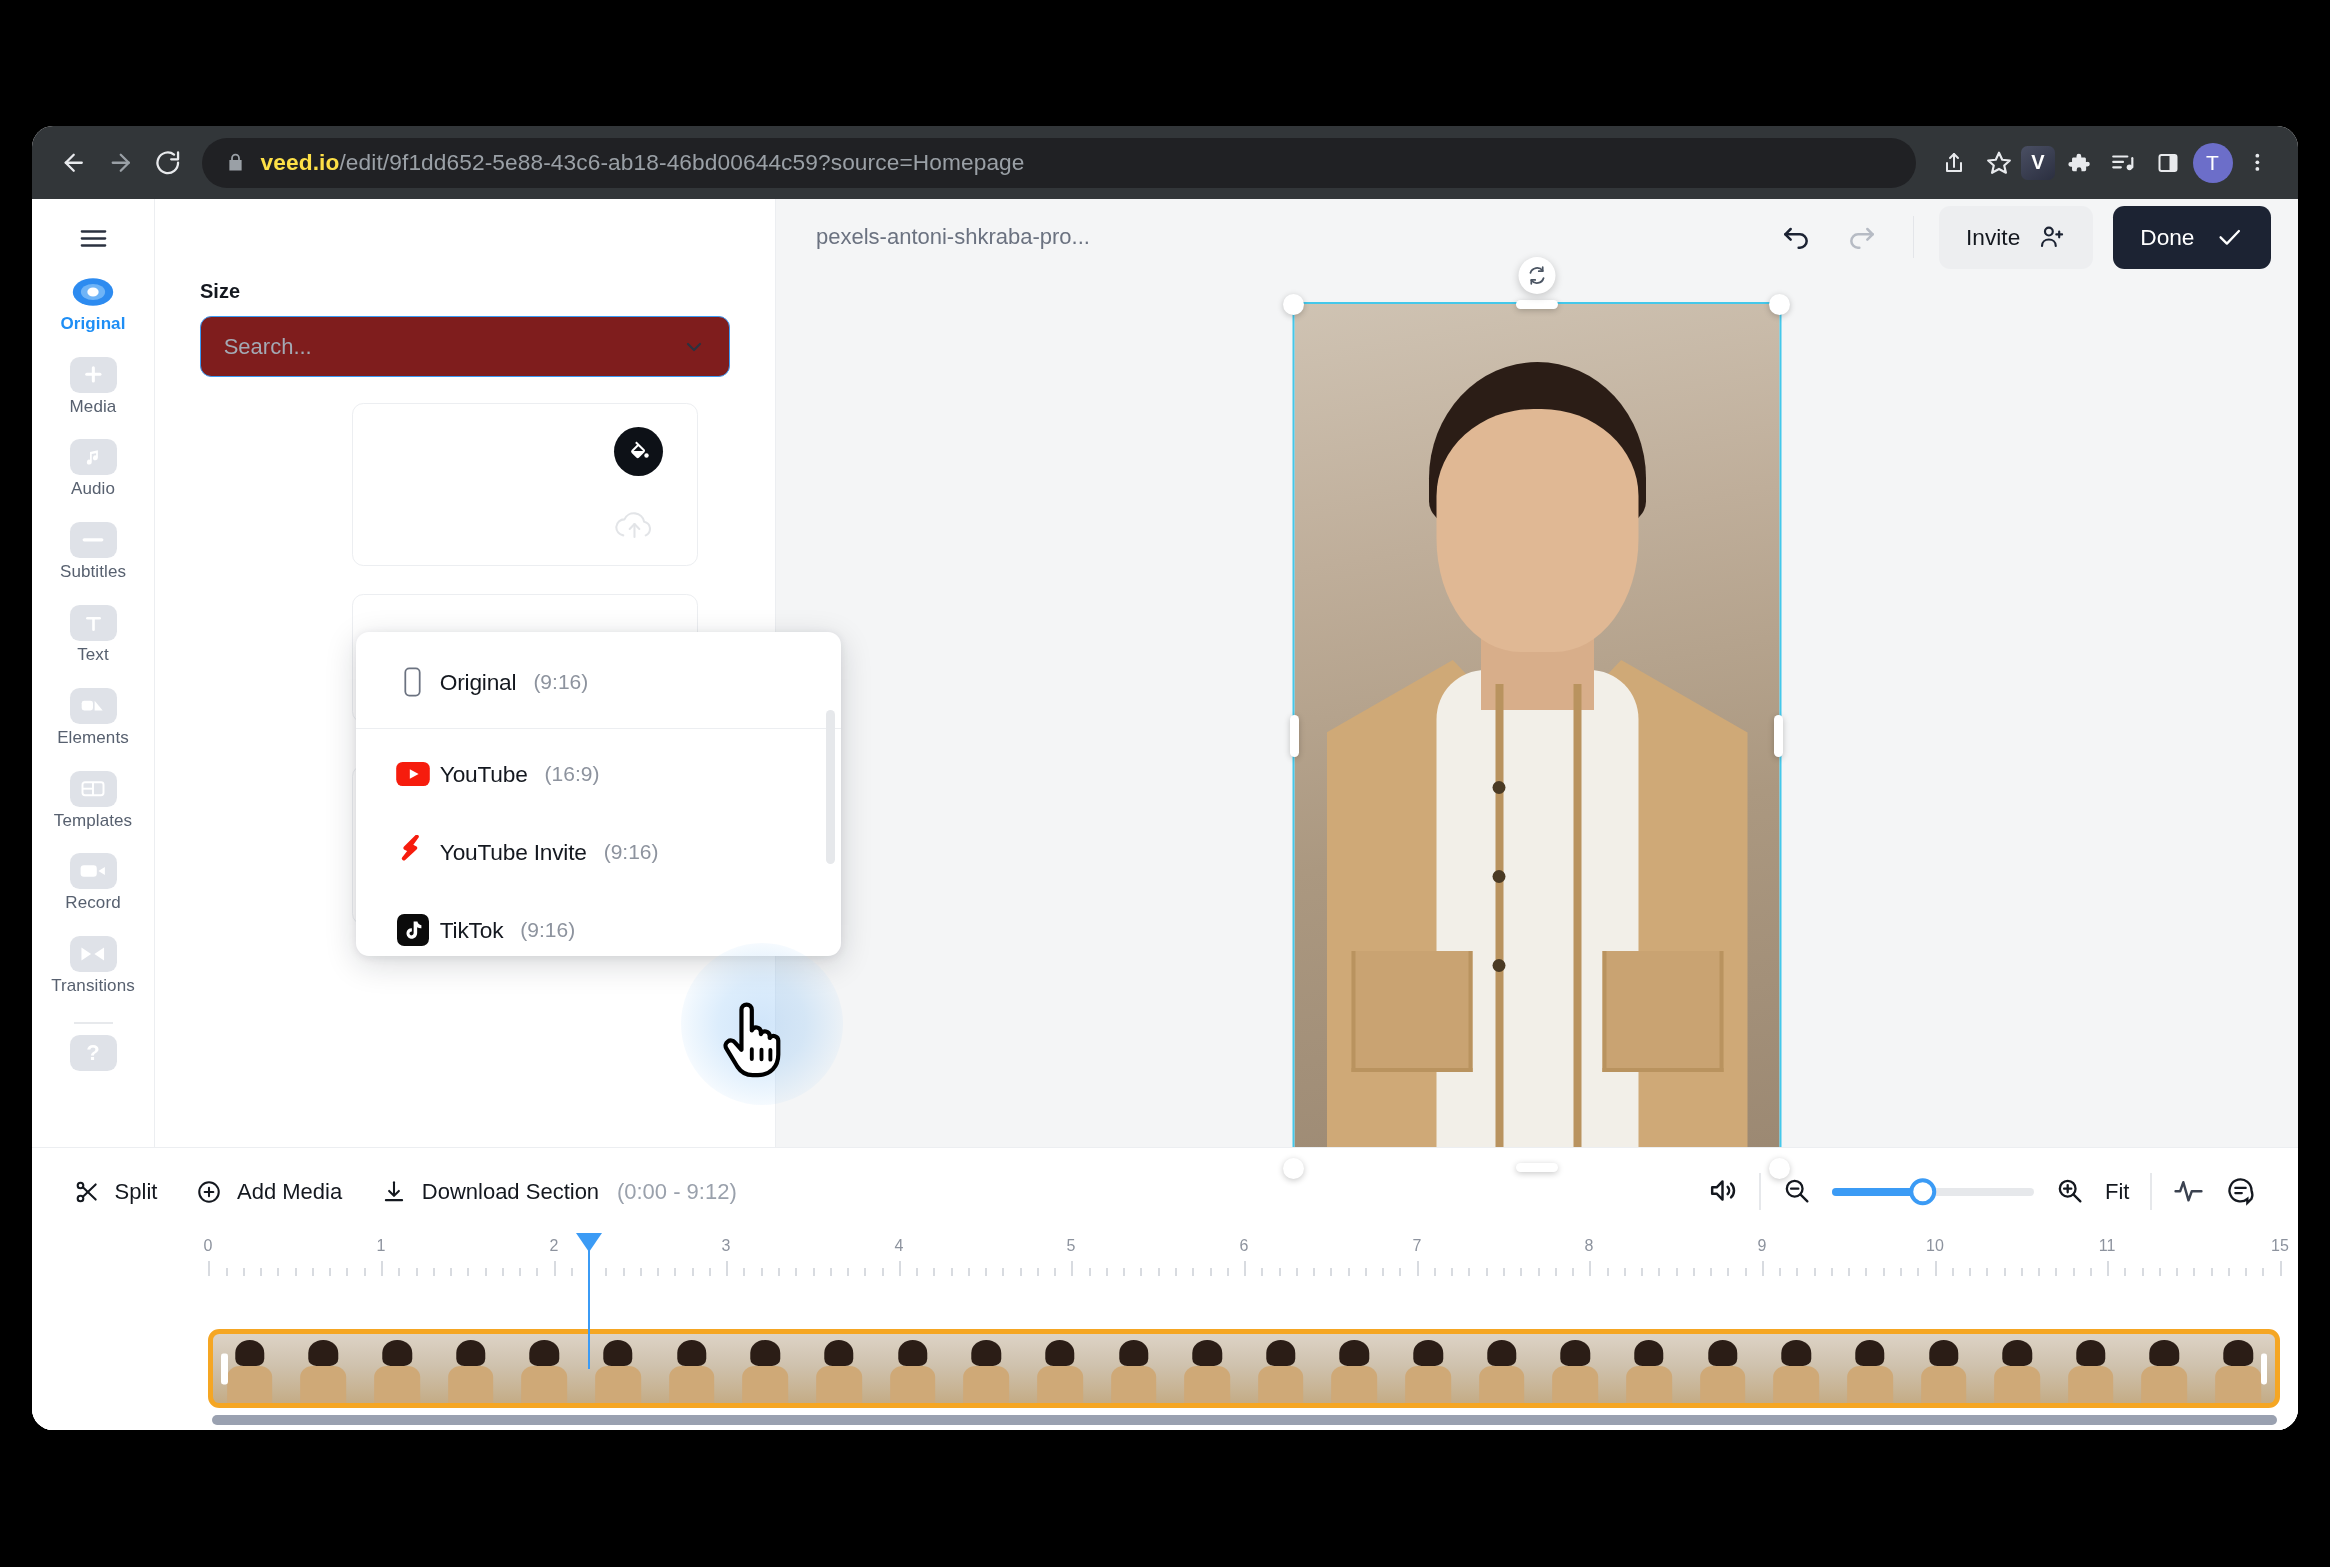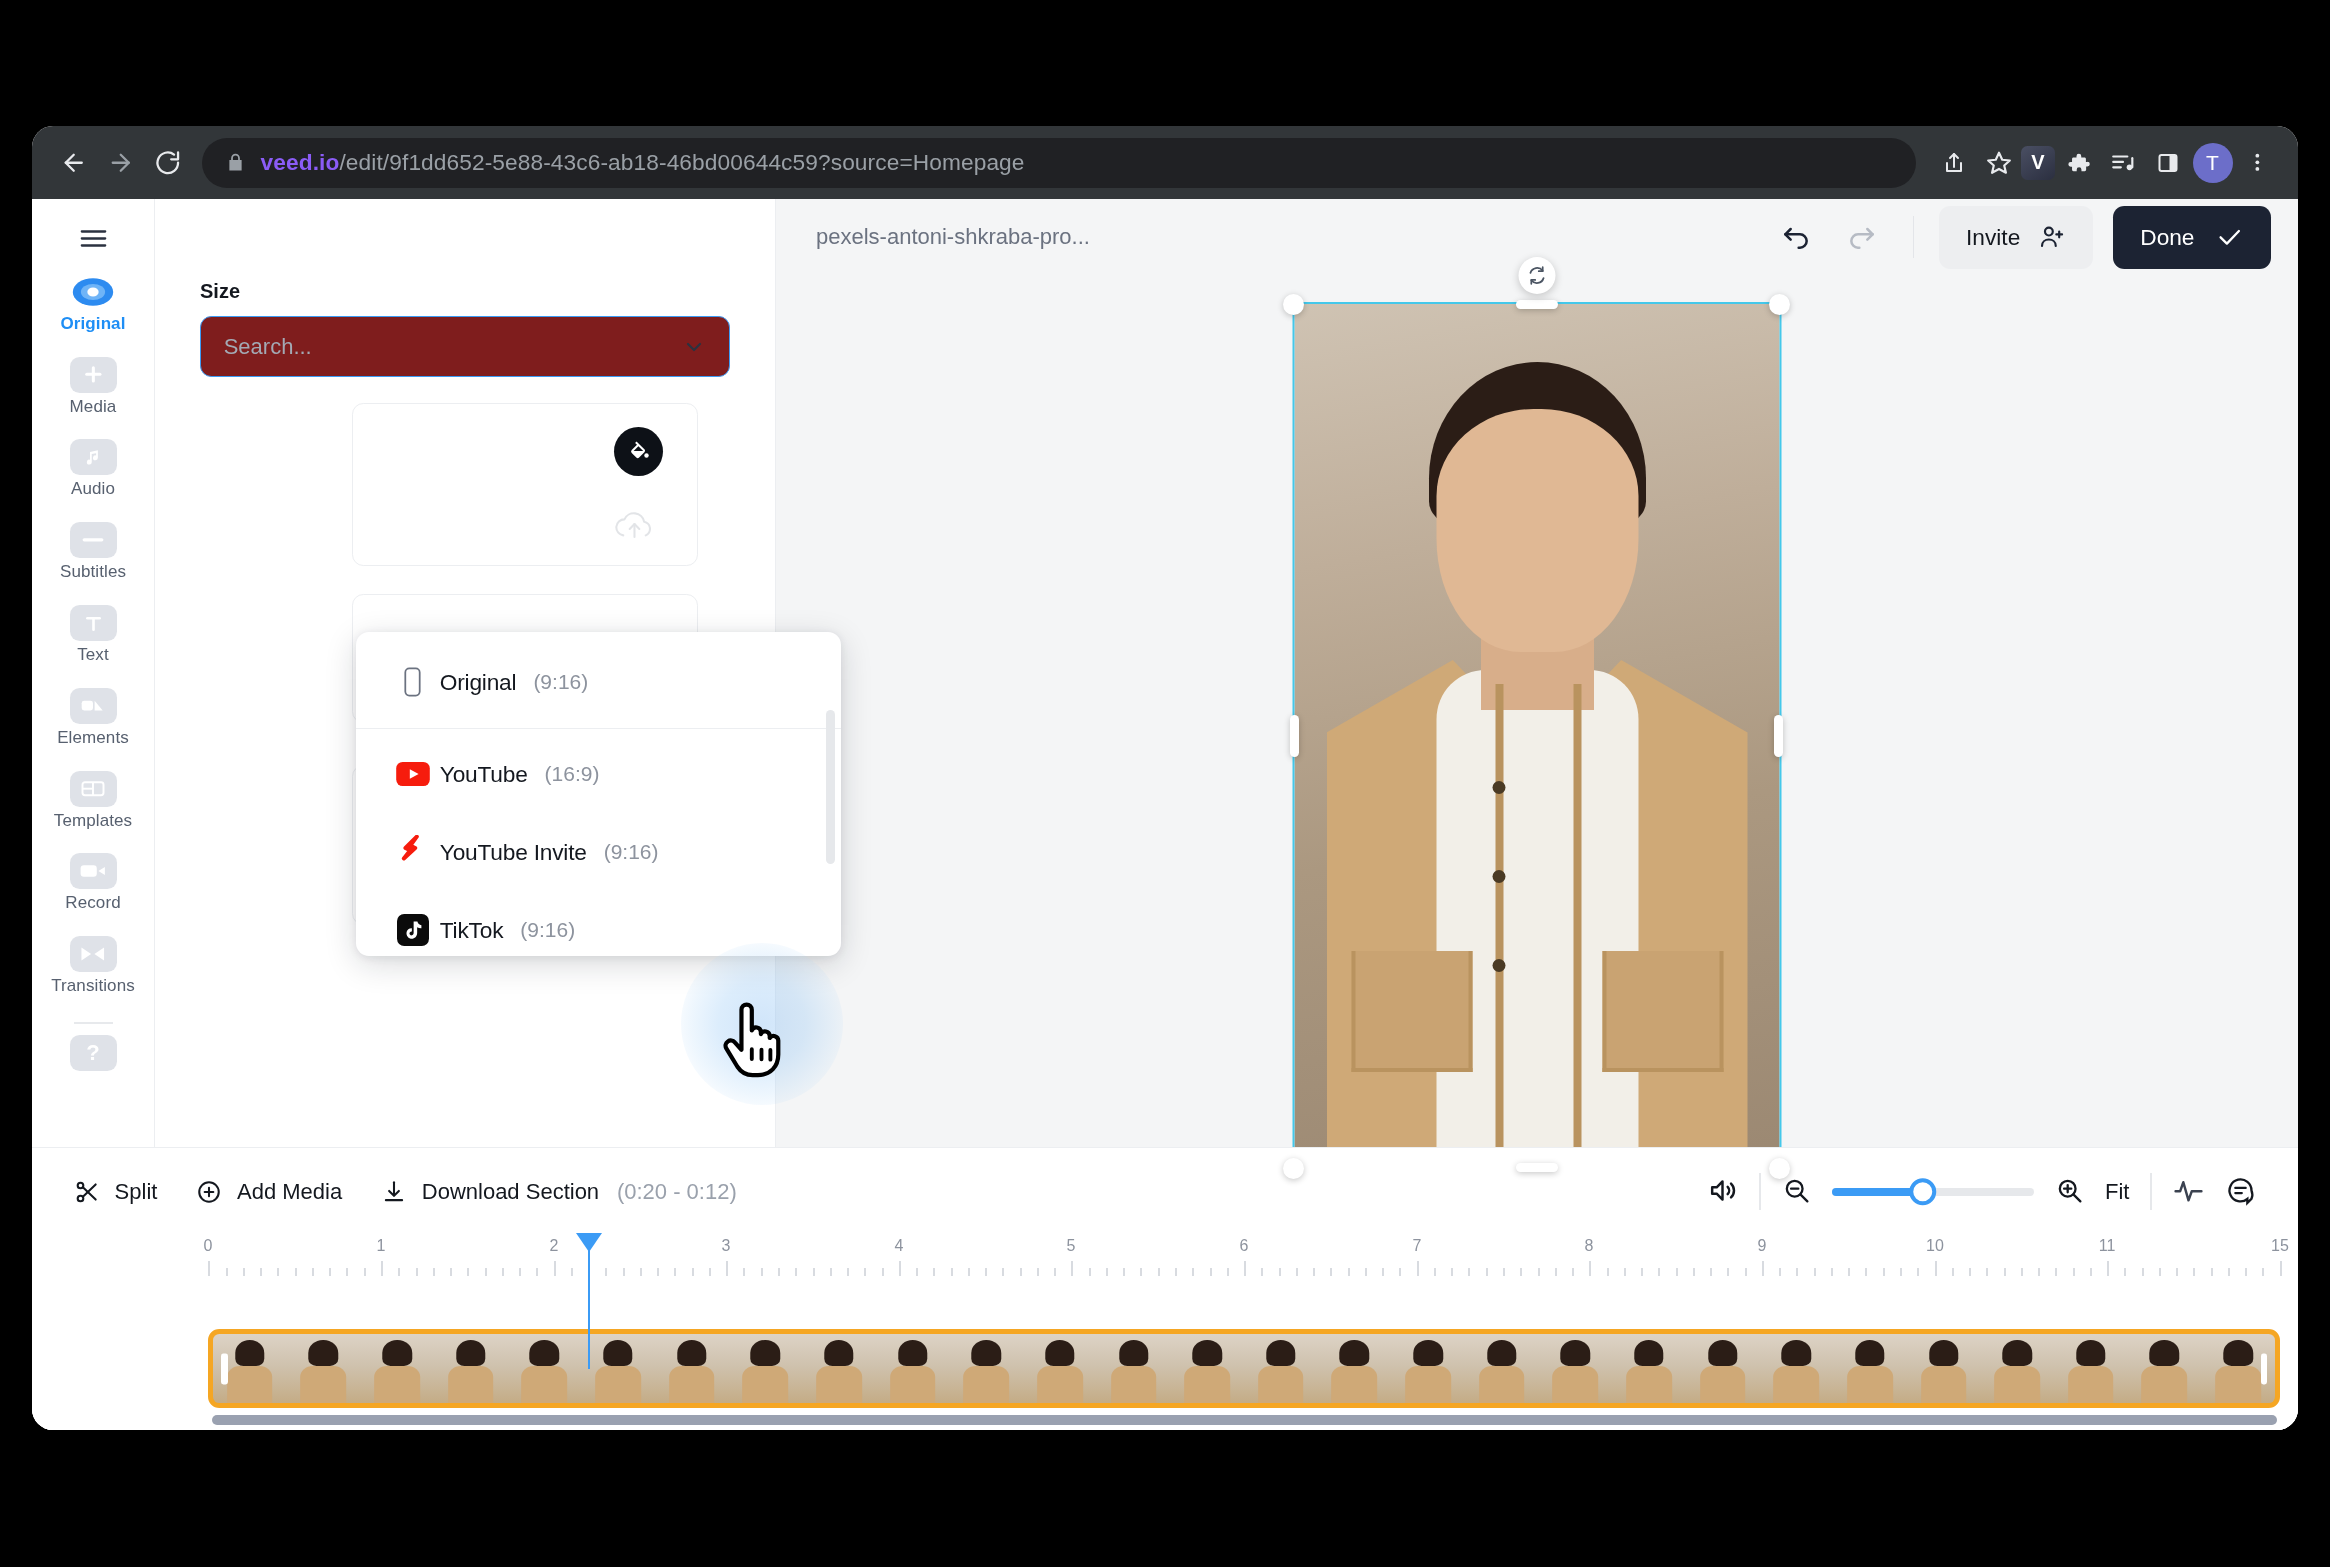--- a/index.html
+++ b/index.html
@@ -48,21 +48,21 @@
     padding: 0 22.7px;
     gap: 14.6px;
     overflow: hidden;
   }
   #url-text {
     font-size: 22.7px;
     color: #9aa0a6;
     white-space: nowrap;
     letter-spacing: 0.1px;
   }
-  #url-text .host { color: #8b5cf6; font-weight: bold; }
+  #url-text .host { color: #fde047; font-weight: bold; }
   .chrome-action {
     width: 45px; height: 45px;
     display: flex; align-items: center; justify-content: center;
     flex: 0 0 auto;
   }
   #ext-badge {
     width: 34px; height: 34px;
     background: linear-gradient(145deg,#4a4f63,#2b2f40);
     border-radius: 6.5px;
     color: #fff;
@@ -699,21 +699,21 @@
             </svg>
           <span>Add Media</span>
         </div>
         <div class="tool-btn">
           <svg width="26" height="26" viewBox="0 0 24 24" fill="none" stroke="#14181f" stroke-width="1.9" stroke-linecap="round" stroke-linejoin="round">
               <path d="M12 3v12"></path>
               <path d="M7.5 11L12 15.5 16.5 11"></path>
               <path d="M4.5 19.5h15"></path>
             </svg>
           <span>Download Section</span>
-          <span class="tool-sub">(0:20 - 0:12)</span>
+          <span class="tool-sub">(0:00 - 9:12)</span>
         </div>
 
 
         <div id="tl-right">
           <div>
             <svg width="31" height="31" viewBox="0 0 24 24" fill="none" stroke="#14181f" stroke-width="1.9" stroke-linecap="round" stroke-linejoin="round">
                 <path d="M4 9.5v5h3.5L12 19V5L7.5 9.5z"></path>
                 <path d="M16 9.2a4 4 0 0 1 0 5.6"></path>
                 <path d="M18.6 6.6a7.5 7.5 0 0 1 0 10.8"></path>
               </svg>

